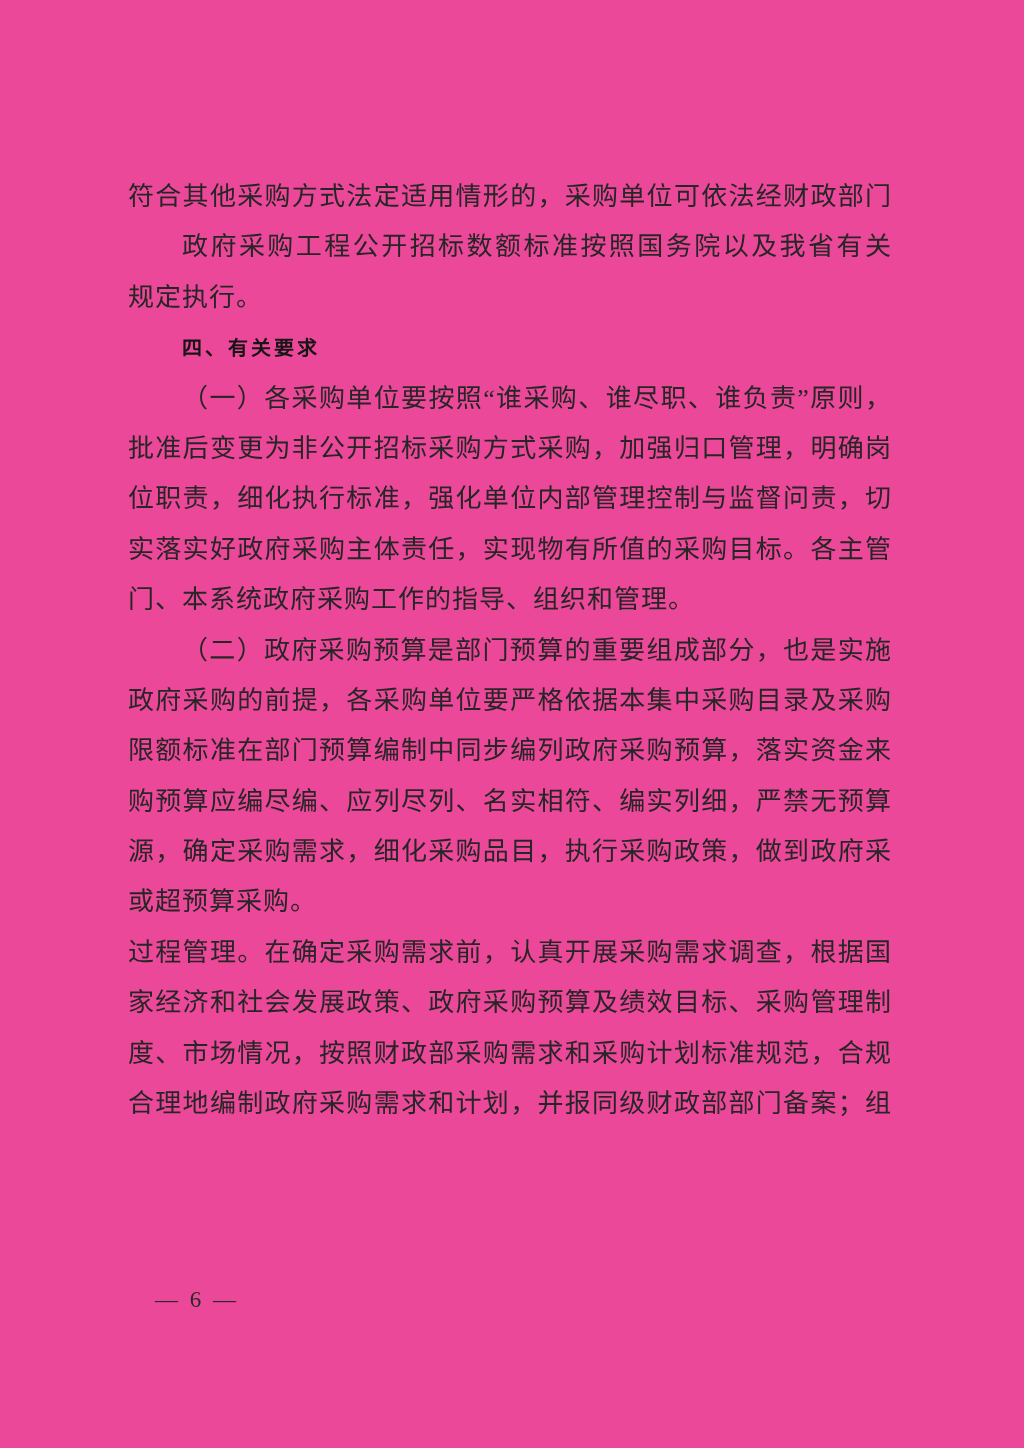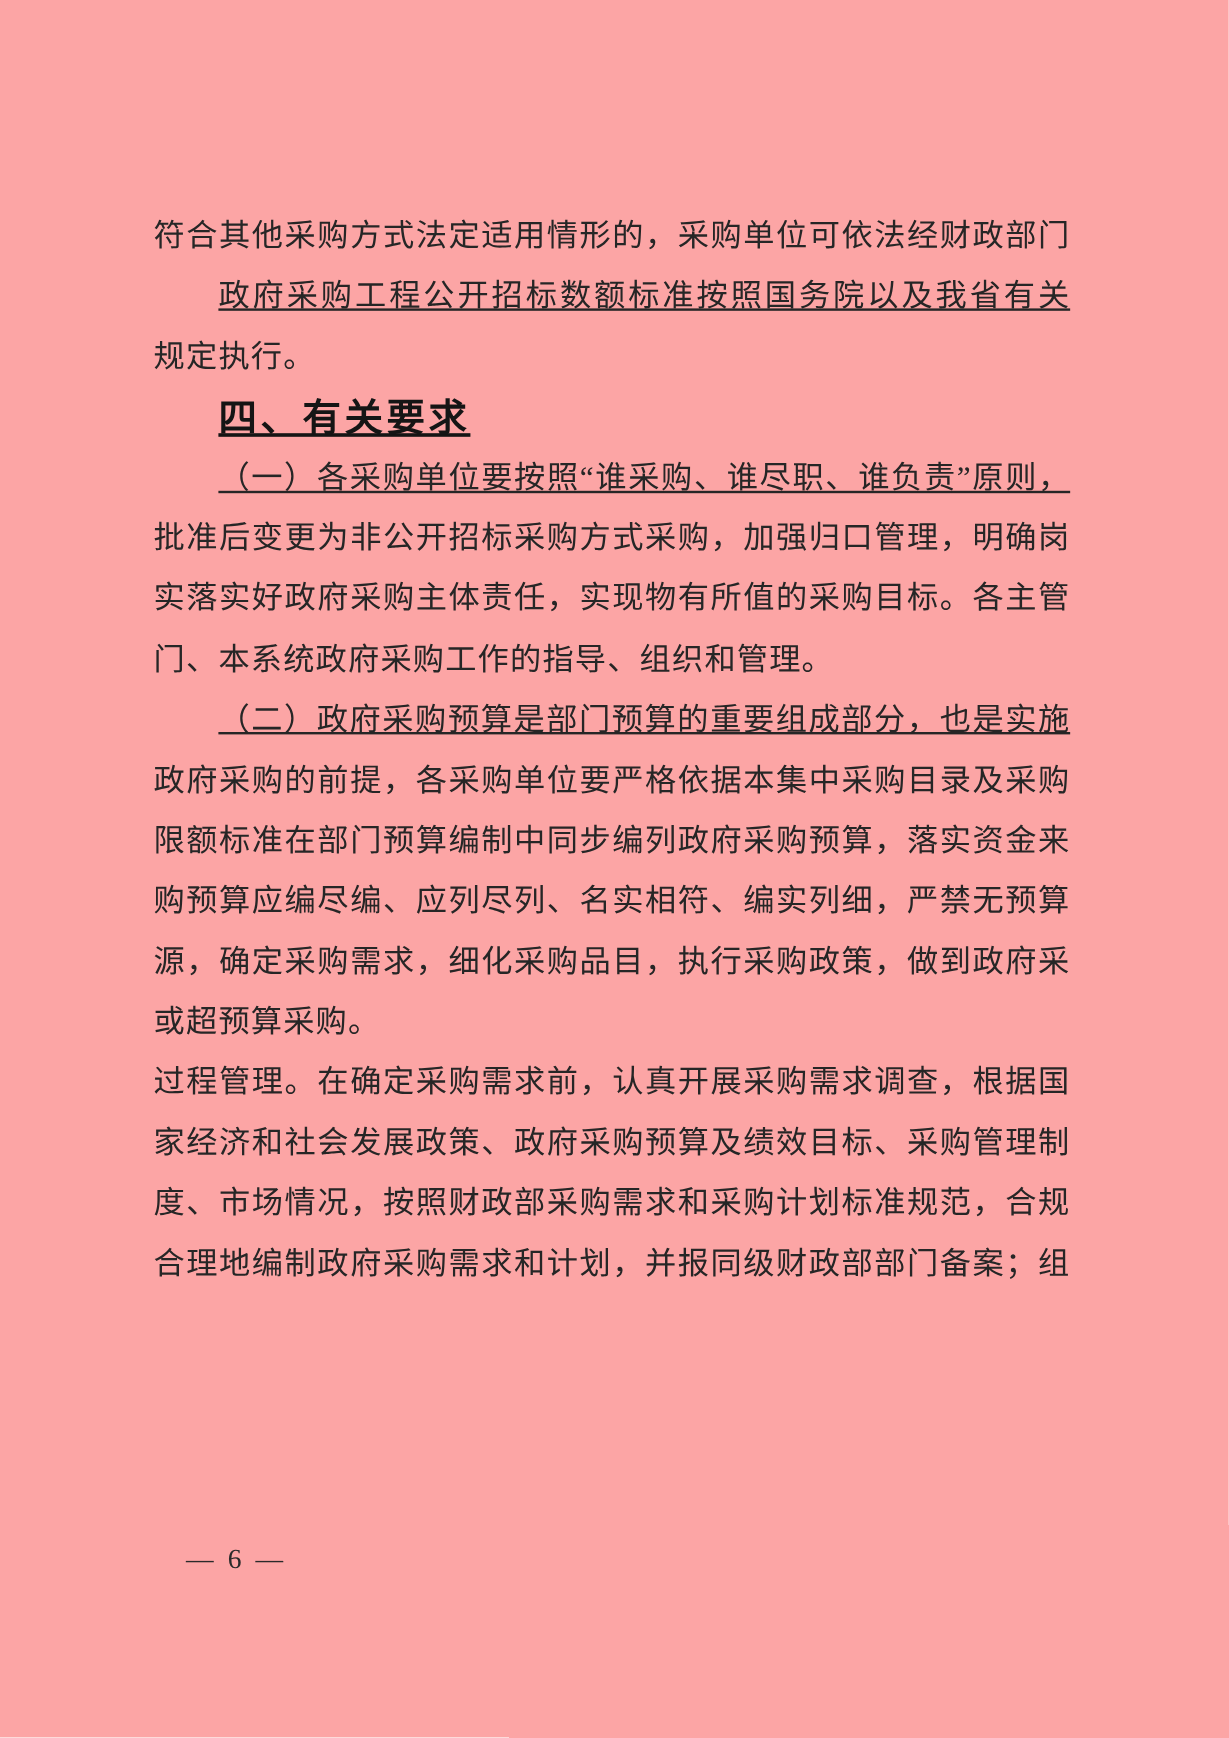--- a/index.html
+++ b/index.html
@@ -4,21 +4,21 @@
 <style>
   html, body {
     margin: 0;
     padding: 0;
     background: #ffffff;
   }
   .page {
     position: relative;
     width: 1024px;
     height: 1448px;
-    background: #fca5a5;
+    background: #ec4899;
     overflow: hidden;
     font-family: "Liberation Serif", "DejaVu Serif", serif;
     color: #262626;
   }
   .text-block {
     position: absolute;
     left: 128px;
     top: 172px;
     width: 764px;
   }
@@ -30,26 +30,25 @@
     text-align: left;
     letter-spacing: 1px;
   }
   .jf {
     text-align: justify;
     text-align-last: justify;
     text-justify: inter-character;
   }
   .indent {
     padding-left: 54px;
-    text-decoration: underline;
   }
   .heading {
     font-family: "Liberation Sans", "DejaVu Sans", sans-serif;
     font-weight: 700;
-    font-size: 32px;
+    font-size: 20px;
     color: #151515;
     letter-spacing: 3px;
   }
   .footer {
     position: absolute;
     left: 155px;
     top: 1283px;
     font-size: 23px;
     line-height: 34px;
     letter-spacing: 3px;
@@ -61,20 +60,21 @@
 
 <div class="page">
 
   <div class="text-block">
     <div class="line jf">符合其他采购方式法定适用情形的，采购单位可依法经财政部门</div>
     <div class="line jf indent">政府采购工程公开招标数额标准按照国务院以及我省有关</div>
     <div class="line">规定执行。</div>
     <div class="line heading indent">四、有关要求</div>
     <div class="line jf indent">（一）各采购单位要按照“谁采购、谁尽职、谁负责”原则，</div>
     <div class="line jf">批准后变更为非公开招标采购方式采购，加强归口管理，明确岗</div>
+    <div class="line jf">位职责，细化执行标准，强化单位内部管理控制与监督问责，切</div>
     <div class="line jf">实落实好政府采购主体责任，实现物有所值的采购目标。各主管</div>
     <div class="line">门、本系统政府采购工作的指导、组织和管理。</div>
     <div class="line jf indent">（二）政府采购预算是部门预算的重要组成部分，也是实施</div>
     <div class="line jf">政府采购的前提，各采购单位要严格依据本集中采购目录及采购</div>
     <div class="line jf">限额标准在部门预算编制中同步编列政府采购预算，落实资金来</div>
     <div class="line jf">购预算应编尽编、应列尽列、名实相符、编实列细，严禁无预算</div>
     <div class="line jf">源，确定采购需求，细化采购品目，执行采购政策，做到政府采</div>
     <div class="line">或超预算采购。</div>
     <div class="line jf">过程管理。在确定采购需求前，认真开展采购需求调查，根据国</div>
     <div class="line jf">家经济和社会发展政策、政府采购预算及绩效目标、采购管理制</div>

